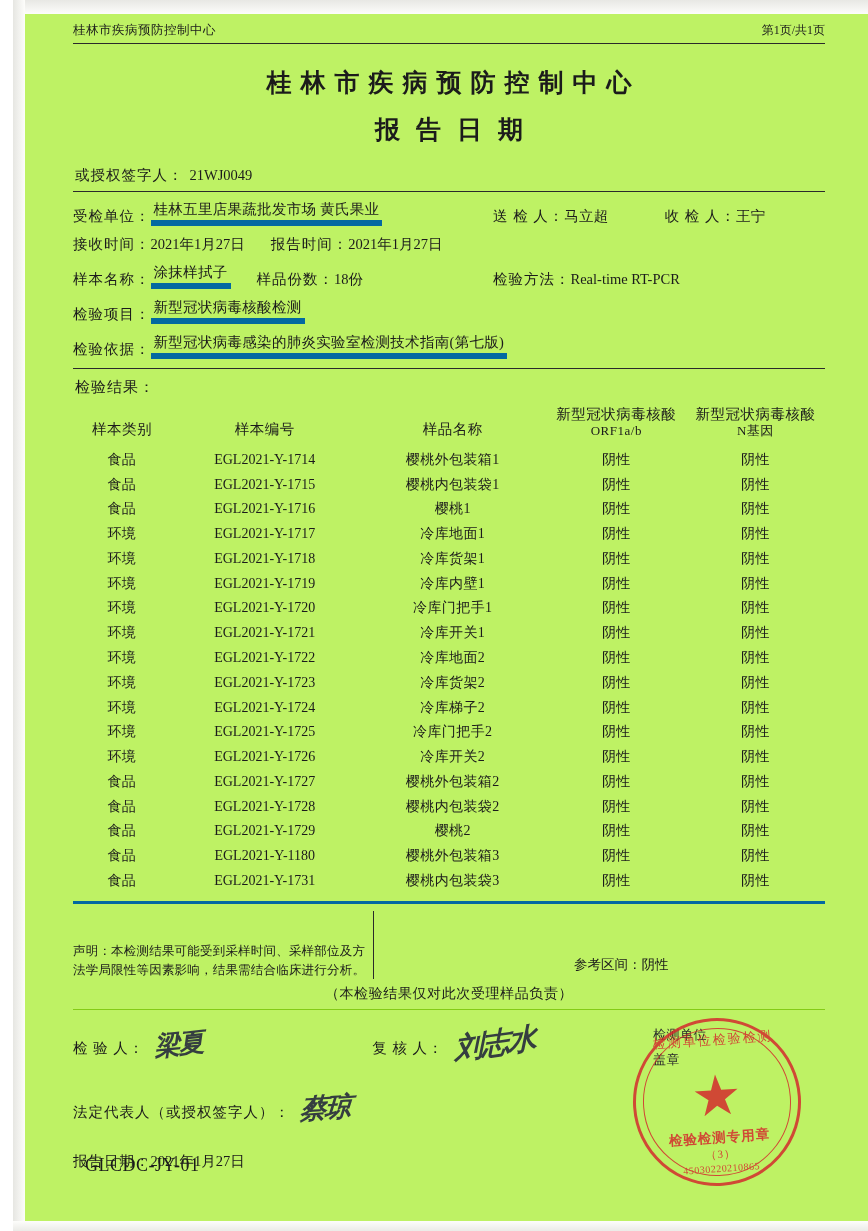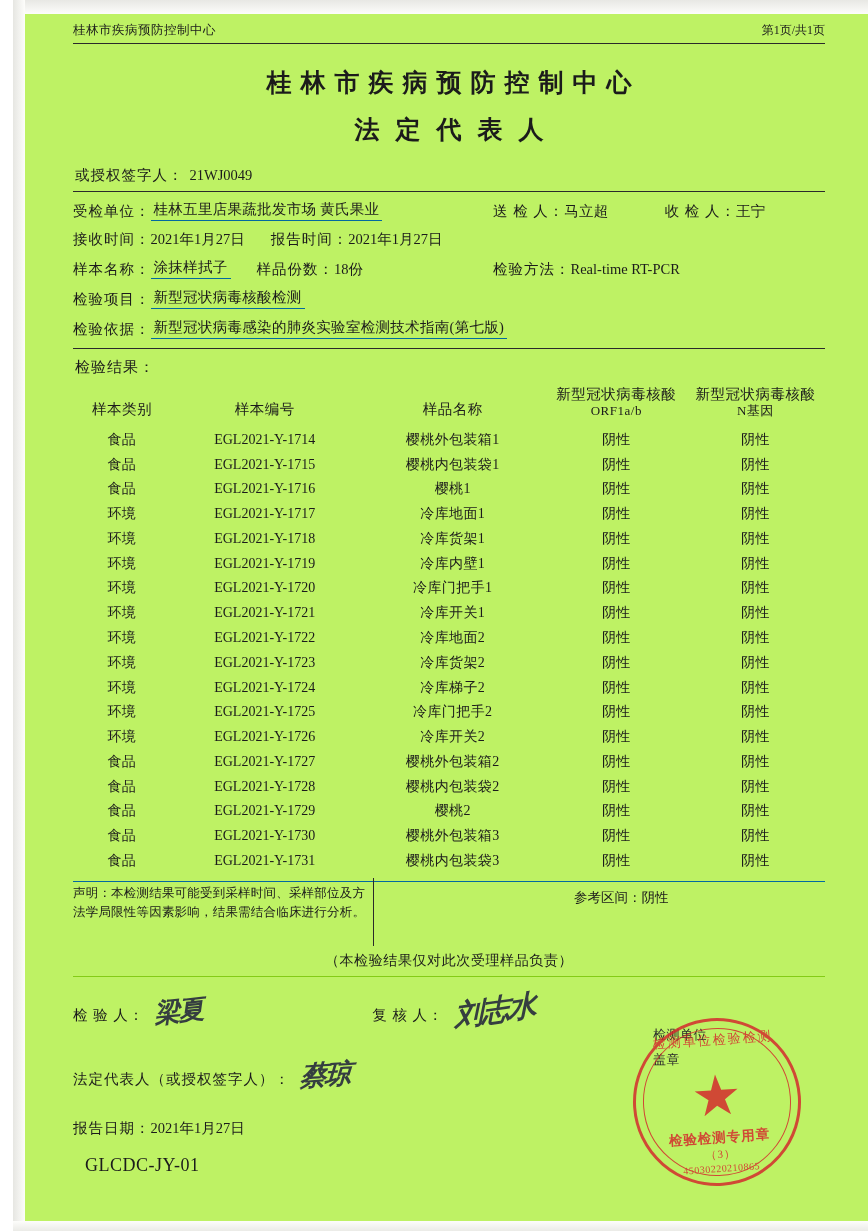--- a/index.html
+++ b/index.html
@@ -107,21 +107,21 @@
   }
   .lbl {
     white-space: nowrap;
     letter-spacing: 1px;
   }
   .val {
     white-space: nowrap;
   }
   .val.cn { letter-spacing: .3px; }
   .underline-val {
-    border-bottom: 1px solid #0369a1;
+    border-bottom: 6px solid #0369a1;
     padding: 0 3px 1px 3px;
   }
   .col-a { width: 420px; display: flex; align-items: flex-end; }
   .col-b { display: flex; align-items: baseline; }
   .spacer-sm { width: 26px; }
   .spacer-md { width: 56px; }
 
   
   .results-wrap {
     margin-top: 4px;
@@ -159,26 +159,27 @@
   .col-r1 { width: 18.5%; }
   .col-r2 { width: 18.5%; }
   .two-line {
     line-height: 1.25;
   }
   .two-line .l2 { font-family: "Liberation Serif", serif; font-size: 13px; }
 
   
   .notes {
     margin-top: 8px;
-    border-top: 1px solid #0369a1;
-    padding-top: 2px;
+    border-top: 3px solid #0369a1;
+    padding-top: 13px;
     display: flex;
     font-size: 12.5px;
     position: relative;
     min-height: 62px;
+    align-items: flex-end;
   }
   .notes .decl {
     width: 300px;
     line-height: 1.5;
     letter-spacing: .2px;
   }
   .notes .vdiv {
     width: 1px;
     background: #2a2a2a;
     margin: -6px 0 0 0;
@@ -317,21 +318,21 @@
 
   <div class="content">
 
     <div class="topline">
       <div class="org">桂林市疾病预防控制中心</div>
       <div class="pageno">第1页/共1页</div>
     </div>
     <div class="rule"></div>
 
     <div class="title1">桂林市疾病预防控制中心</div>
-    <div class="title2">法定代表人</div>
+    <div class="title2">报告日期</div>
 
     <div class="accept-row">
       <span class="lbl">或授权签字人：</span><span class="val">21WJ0049</span>
     </div>
 
     <div class="meta">
 
       <div class="meta-row">
         <div class="col-a">
           <span class="lbl">受检单位：</span>
@@ -515,21 +516,21 @@
             </tr>
             <tr>
               <td class="col-type cn">食品</td>
               <td class="col-code">EGL2021-Y-1729</td>
               <td class="col-name cn">樱桃2</td>
               <td class="col-r1 cn">阴性</td>
               <td class="col-r2 cn">阴性</td>
             </tr>
             <tr>
               <td class="col-type cn">食品</td>
-              <td class="col-code">EGL2021-Y-1730</td>
+              <td class="col-code">EGL2021-Y-1180</td>
               <td class="col-name cn">樱桃外包装箱3</td>
               <td class="col-r1 cn">阴性</td>
               <td class="col-r2 cn">阴性</td>
             </tr>
             <tr>
               <td class="col-type cn">食品</td>
               <td class="col-code">EGL2021-Y-1731</td>
               <td class="col-name cn">樱桃内包装袋3</td>
               <td class="col-r1 cn">阴性</td>
               <td class="col-r2 cn">阴性</td>

